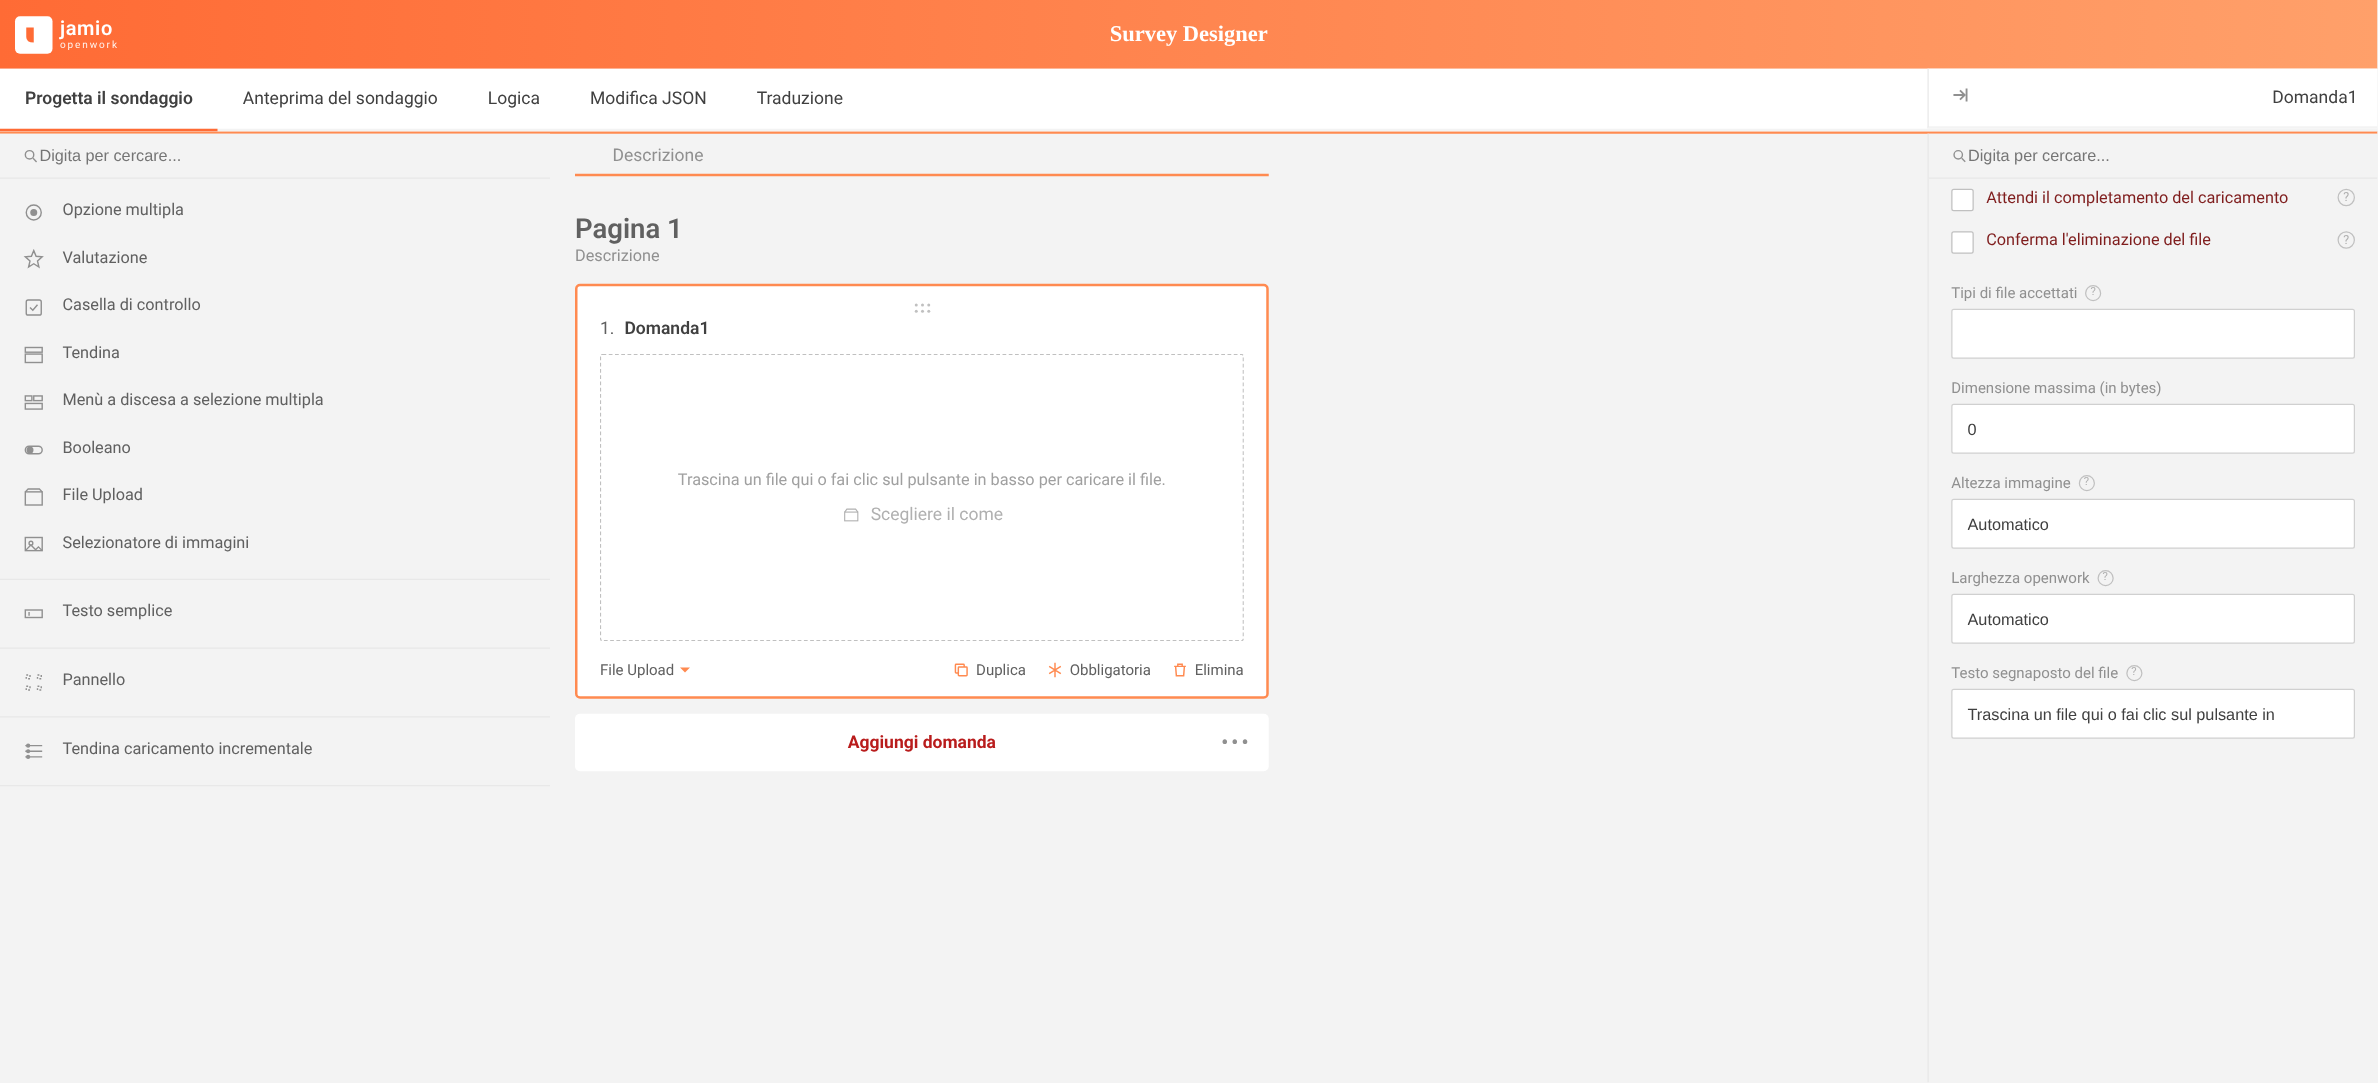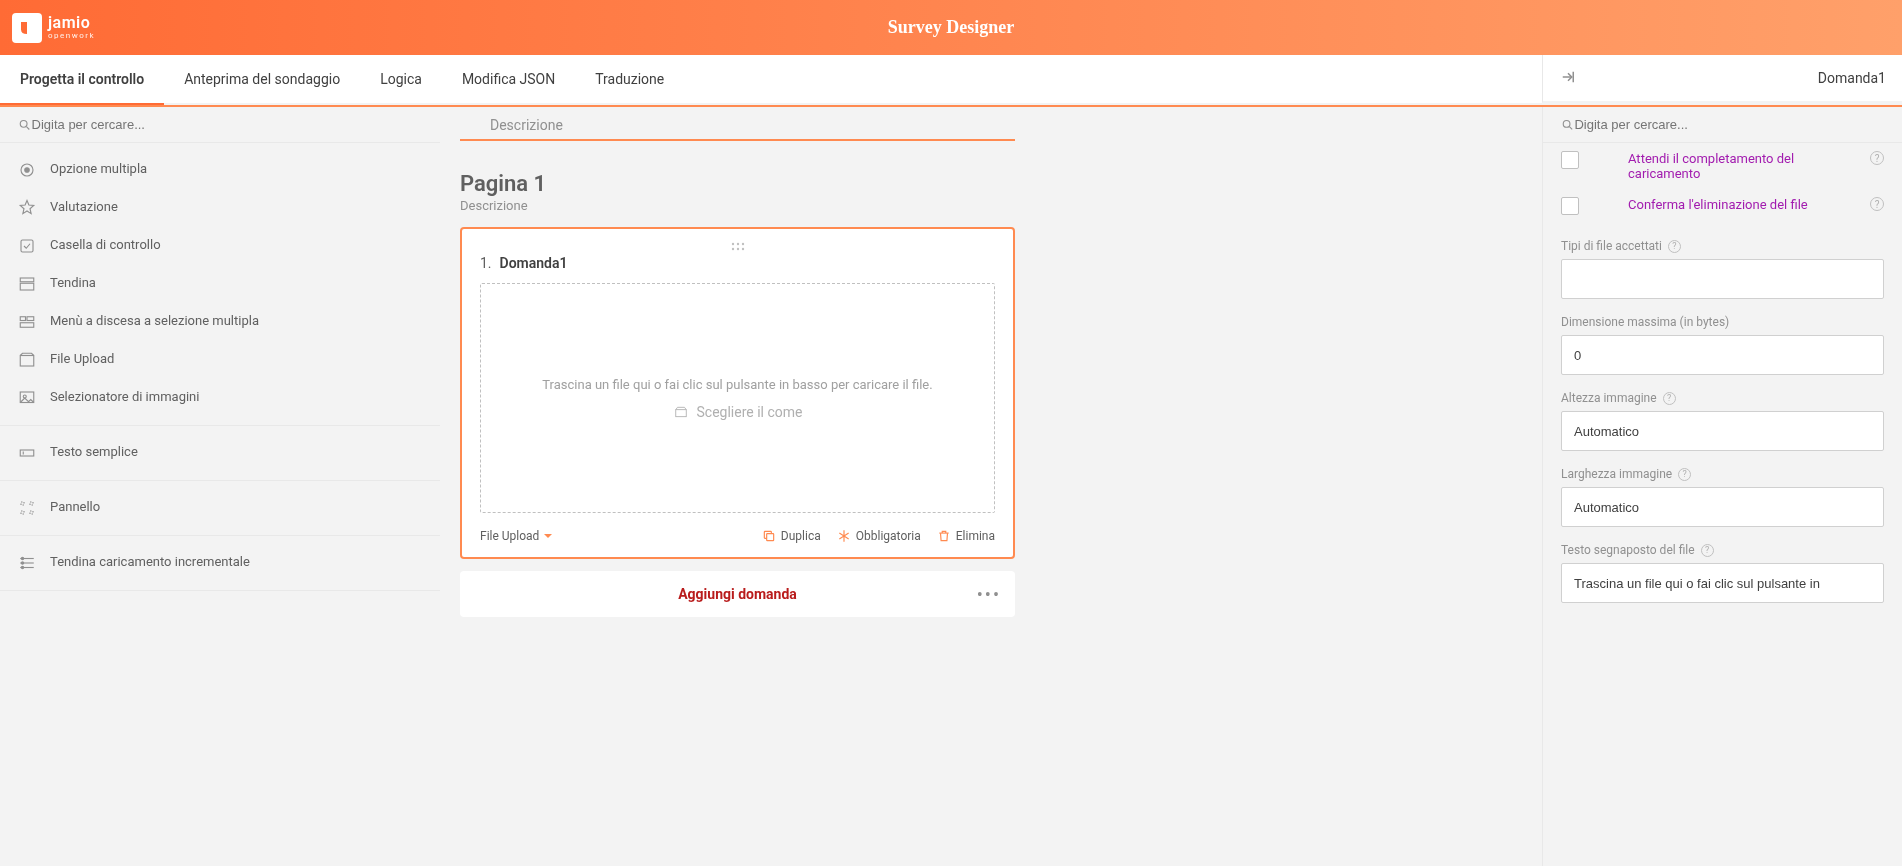--- a/index.html
+++ b/index.html
@@ -56,21 +56,21 @@
 .add-q-more { position: absolute; right: 14px; color: #909090; cursor: pointer; font-size: 18px; letter-spacing: 2px; }
 .right-panel { width: 360px; background: #f3f3f3; border-left: 1px solid #e8e8e8; display: flex; flex-direction: column; }
 .right-header { height: 50px; display: flex; align-items: center; padding: 0 16px; background: #fff; border-bottom: 2px solid #f3f3f3; margin-top: -52px; position: relative; z-index: 5; }
 .right-header .collapse { color: #909090; cursor: pointer; }
 .right-header .collapse svg { width: 18px; height: 18px; }
 .right-header .title { margin-left: auto; font-size: 14px; color: #404040; }
 .right-body { flex: 1; overflow-y: auto; padding: 0 18px 20px; }
 .checkbox-row { display: flex; align-items: flex-start; gap: 10px; padding: 8px 0; }
 .checkbox-row .cb { width: 18px; height: 18px; border: 1px solid #c0c0c0; border-radius: 2px; flex-shrink: 0; background: #fff; display: flex; align-items: center; justify-content: center; cursor: pointer; }
 .checkbox-row .cb.checked svg { width: 12px; height: 12px; stroke: #ff6b35; stroke-width: 2.5; fill: none; }
-.checkbox-row .label { font-size: 13px; color: #a21caf; flex: 1; margin-left: 39px; }
+.checkbox-row .label { font-size: 13px; color: #7f1d1d; flex: 1; }
 .checkbox-row .help { color: #b0b0b0; width: 14px; height: 14px; border: 1px solid #c0c0c0; border-radius: 50%; display: flex; align-items: center; justify-content: center; font-size: 10px; flex-shrink: 0; cursor: help; }
 .prop-label { font-size: 12px; color: #909090; margin-top: 16px; margin-bottom: 6px; display: flex; align-items: center; gap: 6px; }
 .prop-label .help { color: #b0b0b0; width: 13px; height: 13px; border: 1px solid #c0c0c0; border-radius: 50%; display: flex; align-items: center; justify-content: center; font-size: 9px; cursor: help; }
 .prop-input { width: 100%; height: 40px; border: 1px solid #d0d0d0; background: #fff; padding: 0 12px; font-size: 13px; color: #404040; outline: none; border-radius: 2px; }
 </style>
 </head>
 <body>
 
 <div class="header-banner">
   <div class="logo">
@@ -82,21 +82,21 @@
     <div>
       <div class="logo-text">jamio</div>
       <div class="logo-sub">openwork</div>
     </div>
   </div>
   <div class="banner-title">Survey Designer</div>
 </div>
 
 <div class="tabs-bar">
   <div class="tabs-left">
-    <div class="tab active">Progetta il controllo</div>
+    <div class="tab active">Progetta il sondaggio</div>
     <div class="tab">Anteprima del sondaggio</div>
     <div class="tab">Logica</div>
     <div class="tab">Modifica JSON</div>
     <div class="tab">Traduzione</div>
   </div>
   <div class="tabs-right">
     <div class="icon-btn">
       <svg viewBox="0 0 24 24" fill="none" stroke="currentColor" stroke-width="2">
           <path d="M9 14l-5-5 5-5"></path>
           <path d="M4 9h11a5 5 0 0 1 0 10h-2"></path>
@@ -179,20 +179,27 @@
           </svg>
           <span>Tendina</span>
         </div>
       <div class="toolbox-item">
           <svg viewBox="0 0 24 24">
             <rect x="3" y="5" width="7" height="5"></rect>
             <rect x="12" y="5" width="9" height="5"></rect>
             <rect x="3" y="13" width="18" height="6"></rect>
           </svg>
           <span>Menù a discesa a selezione multipla</span>
+        </div>
+      <div class="toolbox-item">
+          <svg viewBox="0 0 24 24">
+            <rect x="3" y="8" width="18" height="8" rx="4"></rect>
+            <circle cx="8" cy="12" r="3" fill="#909090"></circle>
+          </svg>
+          <span>Booleano</span>
         </div>
       <div class="toolbox-item">
           <svg viewBox="0 0 24 24">
             <path d="M3 6l3-3h12l3 3"></path>
             <rect x="3" y="6" width="18" height="14"></rect>
           </svg>
           <span>File Upload</span>
         </div>
       <div class="toolbox-item">
           <svg viewBox="0 0 24 24">
@@ -336,21 +343,21 @@
         </div>
       <input class="prop-input" value="0" style="">
 
       <div class="prop-label">
           <span>Altezza immagine</span>
           <span class="help">?</span>
         </div>
       <input class="prop-input" value="Automatico" style="">
 
       <div class="prop-label">
-          <span>Larghezza immagine</span>
+          <span>Larghezza openwork</span>
           <span class="help">?</span>
         </div>
       <input class="prop-input" value="Automatico" style="">
 
       <div class="prop-label">
           <span>Testo segnaposto del file</span>
           <span class="help">?</span>
         </div>
       <input class="prop-input" value="Trascina un file qui o fai clic sul pulsante in" style="">
     </div>

